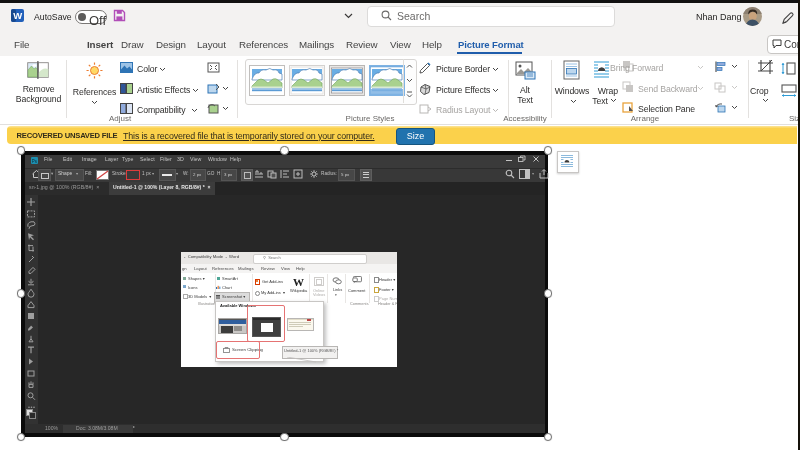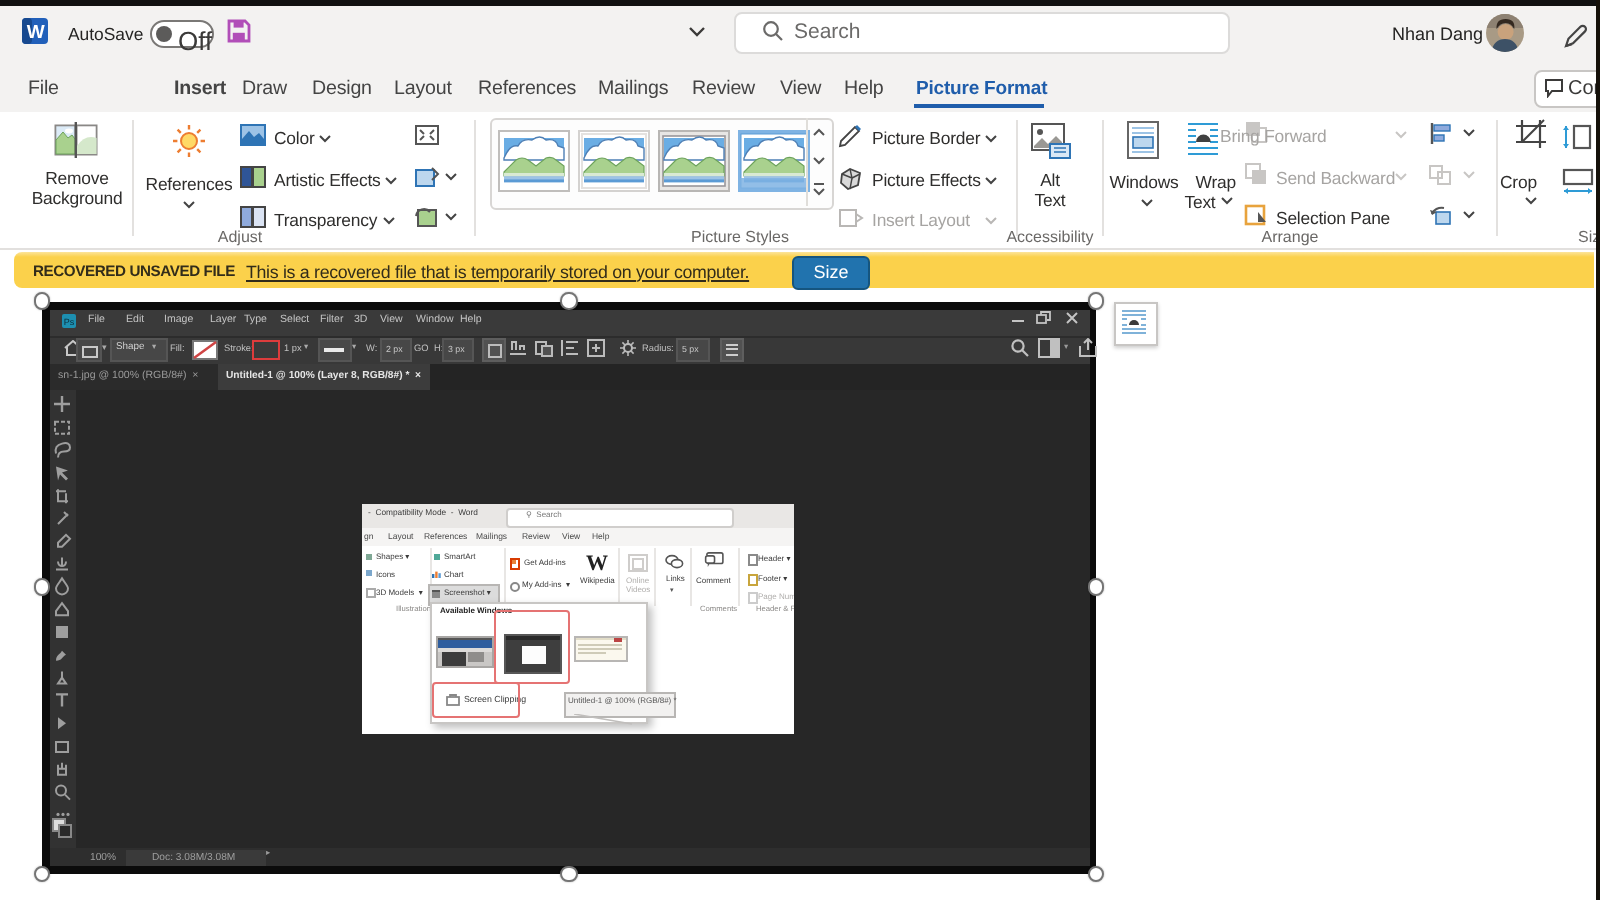--- a/index.html
+++ b/index.html
@@ -139,21 +139,21 @@
     <rect x="6.5" y="0.5" width="6" height="10" fill="#a9d18e" stroke="#444"></rect>
   </svg>
   <div class="abs rtxt9" style="left:137px;top:85px;">Artistic Effects</div>
   <svg class="abs" style="left:192px;top:88px" width="7" height="5" viewBox="0 0 7 5">
       <path d="M1 1l2.5 2.5L6 1" fill="none" stroke="#444" stroke-width="1"></path>
     </svg>
   <svg class="abs" style="left:120px;top:103px" width="13" height="11" viewBox="0 0 13 11">
     <rect x="0.5" y="0.5" width="5.5" height="10" fill="#8faadc" stroke="#444"></rect>
     <rect x="6.5" y="0.5" width="6" height="10" fill="#dae3f3" stroke="#444"></rect>
   </svg>
-  <div class="abs rtxt9" style="left:137px;top:105px;">Transparency</div>
+  <div class="abs rtxt9" style="left:137px;top:105px;">Compatibility</div>
   <svg class="abs" style="left:190.5px;top:108px" width="7" height="5" viewBox="0 0 7 5">
       <path d="M1 1l2.5 2.5L6 1" fill="none" stroke="#444" stroke-width="1"></path>
     </svg>
 
   <svg class="abs" style="left:207px;top:62px" width="13" height="11" viewBox="0 0 13 11">
       <rect x="1" y="1" width="11" height="9" fill="none" stroke="#555" stroke-width="1"></rect>
       <path d="M3 3l2 2M10 3l-2 2M3 8l2-2M10 8l-2-2" stroke="#555" stroke-width="1"></path>
     </svg>
   <svg class="abs" style="left:207px;top:83px" width="13" height="11" viewBox="0 0 13 11">
       <rect x="1" y="2" width="9" height="8" fill="#bdd7ee" stroke="#2e74b5" stroke-width="1"></rect>
@@ -247,21 +247,21 @@
     <path d="M6 1.5l1 4.5-5-2M7 6l4-2M7 6l-1 5.5" fill="none" stroke="#444" stroke-width="0.7"></path>
   </svg>
   <div class="abs rtxt9" style="left:436px;top:85px;">Picture Effects</div>
   <svg class="abs" style="left:492px;top:88px" width="7" height="5" viewBox="0 0 7 5">
       <path d="M1 1l2.5 2.5L6 1" fill="none" stroke="#444" stroke-width="1"></path>
     </svg>
   <svg class="abs" style="left:419px;top:103px" width="13" height="12" viewBox="0 0 13 12">
     <rect x="1" y="2" width="8" height="8" fill="none" stroke="#b9b7b5" stroke-width="1"></rect>
     <path d="M9 4l3 2-3 2" fill="none" stroke="#b9b7b5" stroke-width="1"></path>
   </svg>
-  <div class="abs rtxt9 gray" style="left:436px;top:105px;">Insert Layout</div>
+  <div class="abs rtxt9 gray" style="left:436px;top:105px;">Radius Layout</div>
   <svg class="abs" style="left:492px;top:108px" width="7" height="5" viewBox="0 0 7 5">
       <path d="M1 1l2.5 2.5L6 1" fill="none" stroke="#b9b7b5" stroke-width="1"></path>
     </svg>
   <div class="gsep" style="left:508px;"></div>
   <div class="glabel" style="left:320px;width:100px;">Picture Styles</div>
 
   <svg class="abs" style="left:515px;top:61px" width="21" height="19" viewBox="0 0 21 19">
     <rect x="1" y="1" width="16" height="13" fill="#fff" stroke="#555" stroke-width="1"></rect>
     <circle cx="5" cy="5" r="1.5" fill="#555"></circle>
     <path d="M2 12l4-4 3 3 4-4 3 3v3h-14z" fill="#9a9894"></path>

